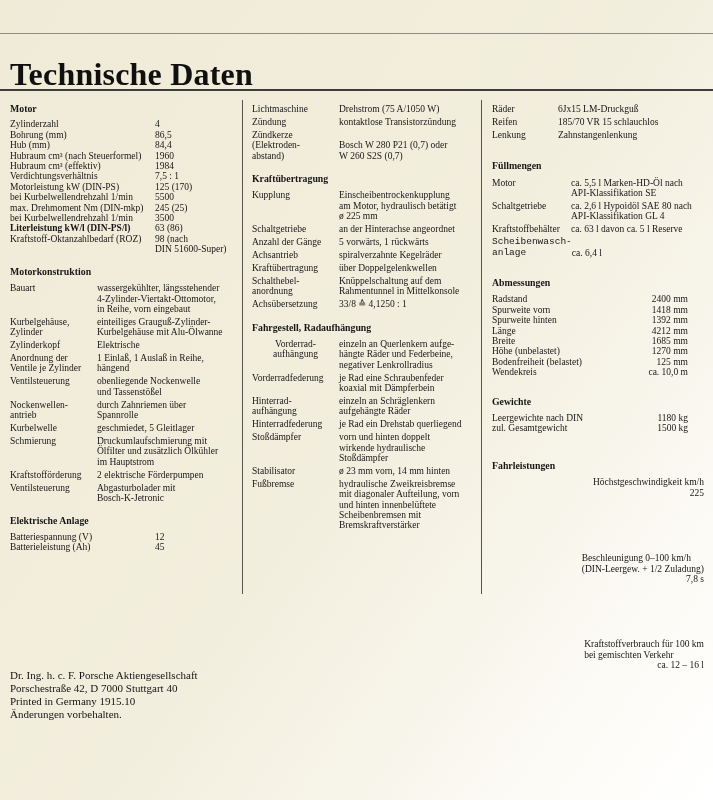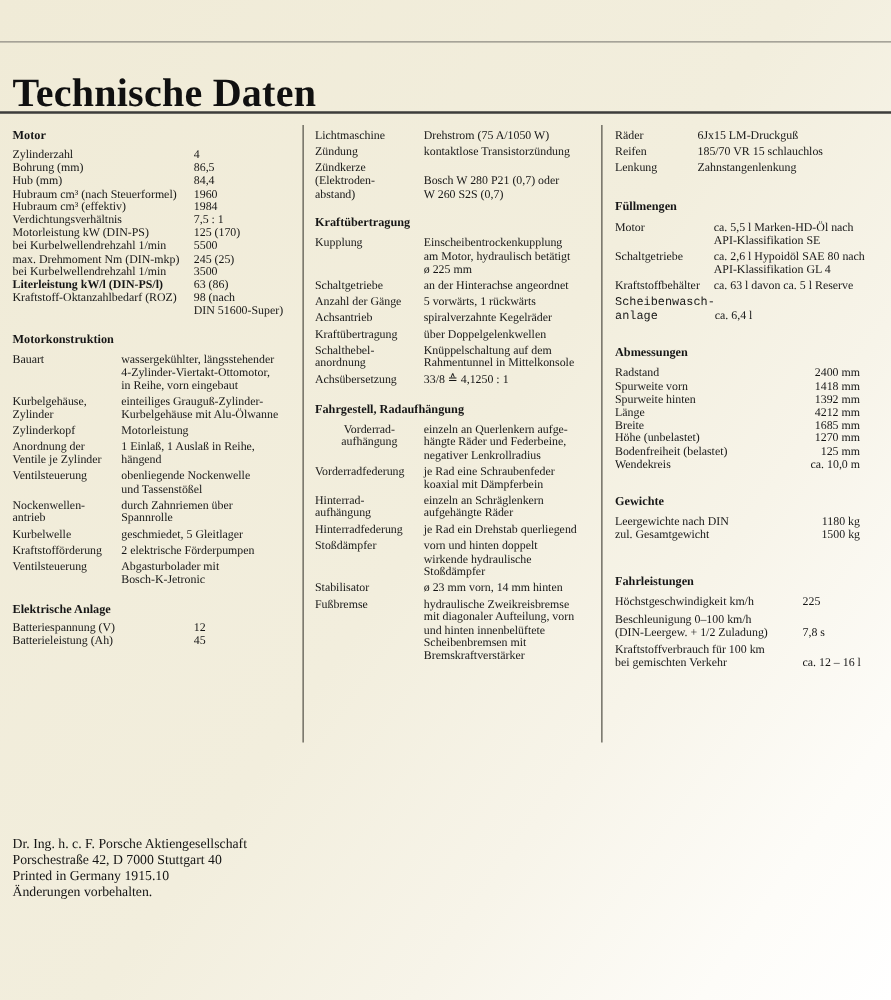--- a/index.html
+++ b/index.html
@@ -22,21 +22,21 @@
   .heading{font-weight:bold;font-size:9.8px;margin:0 0 6px 0;}
   .sec-tab .heading{margin-bottom:5px;}
   .row{display:flex;align-items:flex-start;}
   .row .label{white-space:pre-line;}
   .row .value{white-space:pre-line;flex:1 1 auto;}
   .sec-desc .row{margin-bottom:2.5px;}
   .sec-tab .row{margin-bottom:0;}
   .sec-right .row{margin-bottom:0;padding-right:16px;}
   .sec-right .label{flex:1 1 auto;}
   .sec-right .value{flex:0 0 64px;text-align:right;}
-  .sec-farright .row{margin-bottom:3.5px;align-items:flex-end;}
+  .sec-farright .row{margin-bottom:3.5px;align-items:flex-end;flex-direction:column;}
   .sec-farright .label{flex:1 1 auto;}
   .sec-farright .value{flex:0 0 62px;}
   .value.voffset{padding-top:10.4px;}
   .footer{position:absolute;left:10px;top:669px;font-size:11px;line-height:13px;color:#141414;}
 </style>
 </head>
 <body>
 
 <div class="page">
   <div class="rule top"></div>
@@ -108,21 +108,21 @@
 in Reihe, vorn eingebaut</span>
         </div>
         <div class="row">
           <span class="label" style="flex: 0 0 87px;">Kurbelgehäuse,
 Zylinder</span>
           <span class="value">einteiliges Grauguß-Zylinder-
 Kurbelgehäuse mit Alu-Ölwanne</span>
         </div>
         <div class="row">
           <span class="label" style="flex: 0 0 87px;">Zylinderkopf</span>
-          <span class="value">Motorleistung</span>
+          <span class="value">Elektrische</span>
         </div>
         <div class="row">
           <span class="label" style="flex: 0 0 87px;">Anordnung der
 Ventile je Zylinder</span>
           <span class="value">1 Einlaß, 1 Auslaß in Reihe,
 hängend</span>
         </div>
         <div class="row">
           <span class="label" style="flex: 0 0 87px;">Ventilsteuerung</span>
           <span class="value">obenliegende Nockenwelle
@@ -130,20 +130,26 @@
         </div>
         <div class="row">
           <span class="label" style="flex: 0 0 87px;">Nockenwellen-
 antrieb</span>
           <span class="value">durch Zahnriemen über
 Spannrolle</span>
         </div>
         <div class="row">
           <span class="label" style="flex: 0 0 87px;">Kurbelwelle</span>
           <span class="value">geschmiedet, 5 Gleitlager</span>
+        </div>
+        <div class="row">
+          <span class="label" style="flex: 0 0 87px;">Schmierung</span>
+          <span class="value">Druckumlaufschmierung mit
+Ölfilter und zusätzlich Ölkühler
+im Hauptstrom</span>
         </div>
         <div class="row">
           <span class="label" style="flex: 0 0 87px;">Kraftstofförderung</span>
           <span class="value">2 elektrische Förderpumpen</span>
         </div>
         <div class="row">
           <span class="label" style="flex: 0 0 87px;">Ventilsteuerung</span>
           <span class="value">Abgasturbolader mit
 Bosch-K-Jetronic</span>
         </div>

